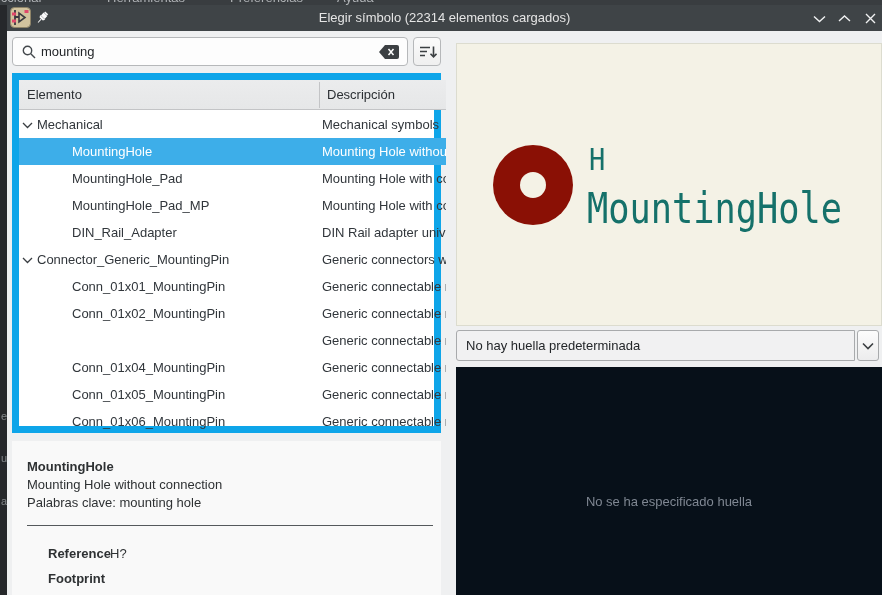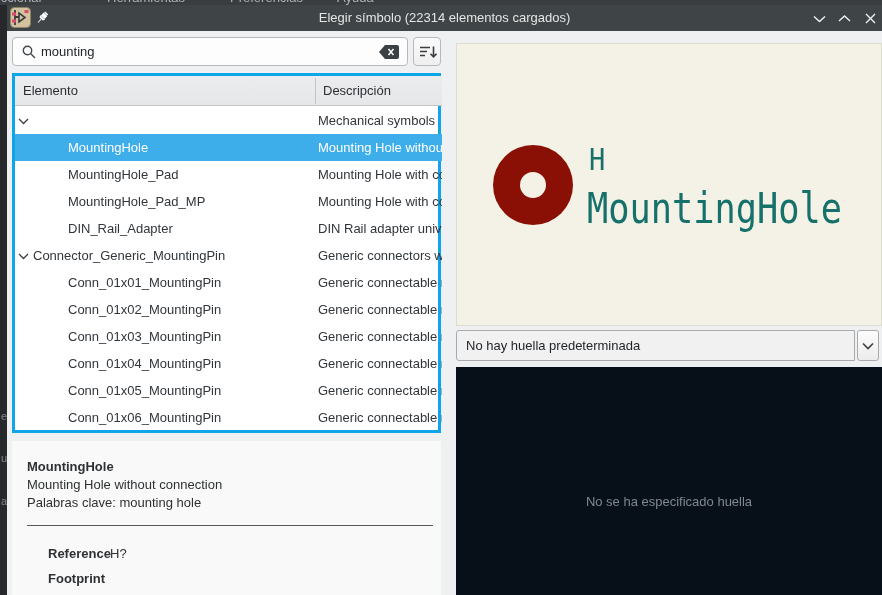--- a/index.html
+++ b/index.html
@@ -35,21 +35,21 @@
   .search-box input { position:absolute; left:28px; top:1px; width:330px; height:25px;
                 border:none; outline:none; background:transparent; font-size:13px;
                 color:#232629; font-family:"Liberation Sans", sans-serif; }
   .search-box .clear { position:absolute; right:7px; top:6px; }
   .sort-btn { position:absolute; left:406px; top:32px; width:28px; height:29px;
               background:linear-gradient(#fbfbfb,#efefef); border:1px solid #b6b8ba;
               border-radius:4px; display:flex; align-items:center; justify-content:center; }
 
   
   .table { position:absolute; left:5px; top:68px; width:429px; height:360px;
-           background:#ffffff; border:3px solid #0ea5e9; }
+           background:#ffffff; border:7px solid #0ea5e9; }
   .thead { position:absolute; left:0; top:0; width:427px; height:30px;
            background:linear-gradient(#ebeced,#e6e7e8); border-bottom:1px solid #c3c4c6; }
   .th { position:absolute; top:0; height:30px; line-height:30px; font-size:13px; color:#2b2f33; }
   .th.el { left:8px; }
   .th.de { left:308px; }
   .thead .sep { position:absolute; left:300px; top:2px; width:1px; height:26px; background:#c3c4c6; }
   .trow { position:absolute; left:0; width:427px; height:27px; font-size:13px; color:#31363b; }
   .trow .chev { position:absolute; left:3px; top:8px; }
   .trow .name { position:absolute; top:0; height:27px; line-height:27px; white-space:nowrap;
                 overflow:hidden; width:245px; }
@@ -181,20 +181,21 @@
       <div class="thead">
         <span class="th el">Elemento</span>
         <span class="sep"></span>
         <span class="th de">Descripción</span>
       </div>
 
       <div class="trow group" style="top:31px">
         <span class="chev"><svg width="11" height="11" viewBox="0 0 11 11">
               <polyline points="1,3 5.5,7.5 10,3" fill="none" stroke="#3a3e42" stroke-width="1.3"></polyline>
             </svg></span>
+        <span class="name">Mechanical</span>
         <span class="desc">Mechanical symbols</span>
       </div>
       <div class="trow child selected" style="top:58px">
         <span class="name">MountingHole</span>
         <span class="desc">Mounting Hole without connection</span>
       </div>
       <div class="trow child" style="top:85px">
         <span class="name">MountingHole_Pad</span>
         <span class="desc">Mounting Hole with connection</span>
       </div>
@@ -215,21 +216,20 @@
       </div>
       <div class="trow child" style="top:193px">
         <span class="name">Conn_01x01_MountingPin</span>
         <span class="desc">Generic connectable mounting pin</span>
       </div>
       <div class="trow child" style="top:220px">
         <span class="name">Conn_01x02_MountingPin</span>
         <span class="desc">Generic connectable mounting pin</span>
       </div>
       <div class="trow child" style="top:247px">
-        <span class="name">Conn_01x03_MountingPin</span>
         <span class="desc">Generic connectable mounting pin</span>
       </div>
       <div class="trow child" style="top:274px">
         <span class="name">Conn_01x04_MountingPin</span>
         <span class="desc">Generic connectable mounting pin</span>
       </div>
       <div class="trow child" style="top:301px">
         <span class="name">Conn_01x05_MountingPin</span>
         <span class="desc">Generic connectable mounting pin</span>
       </div>

